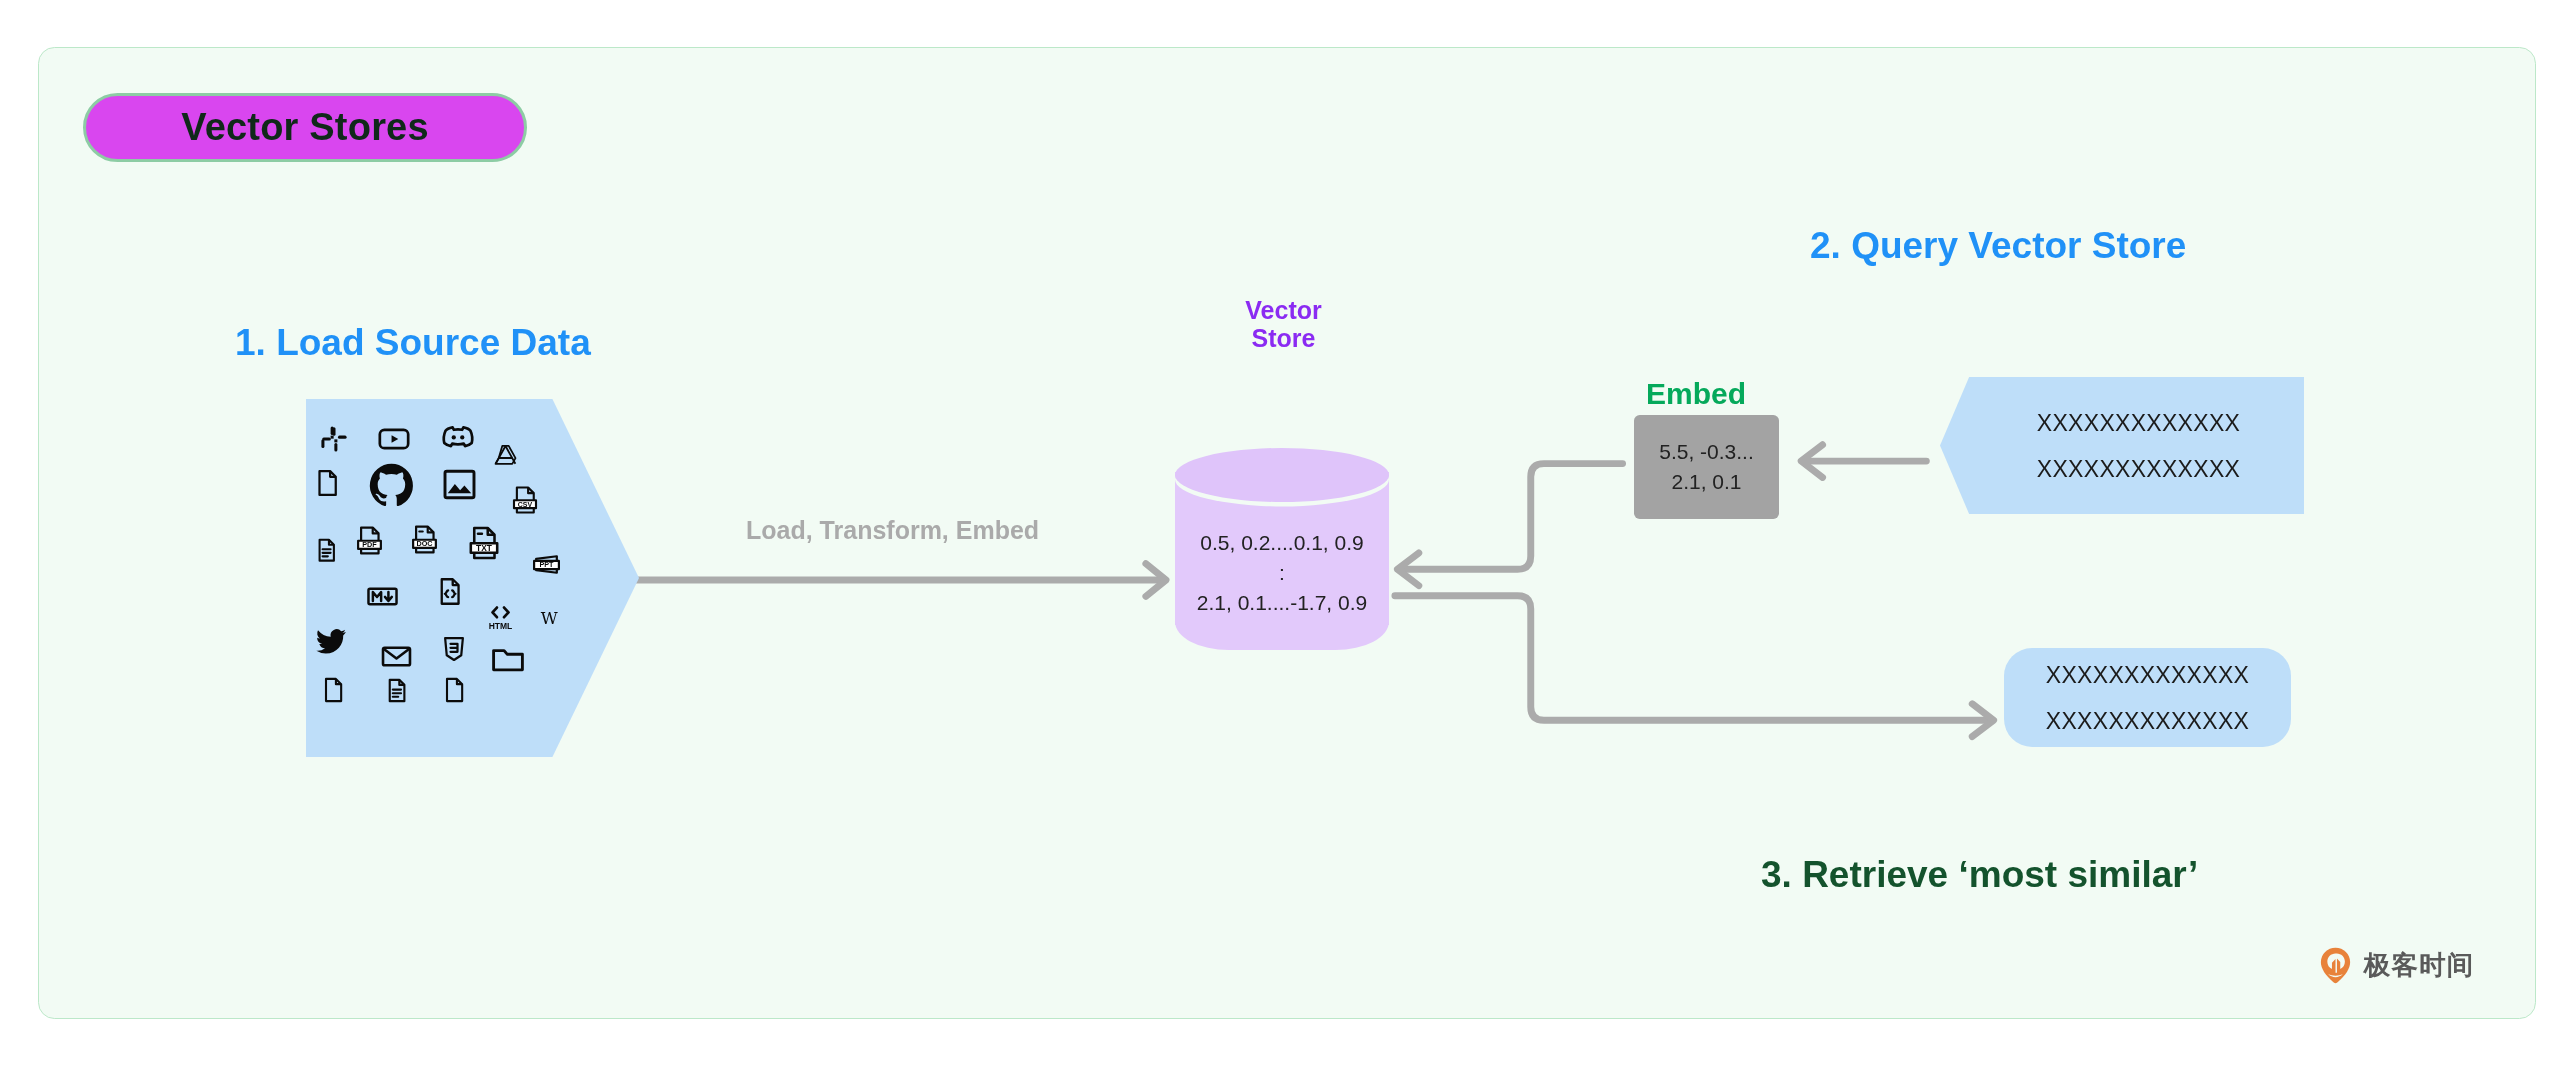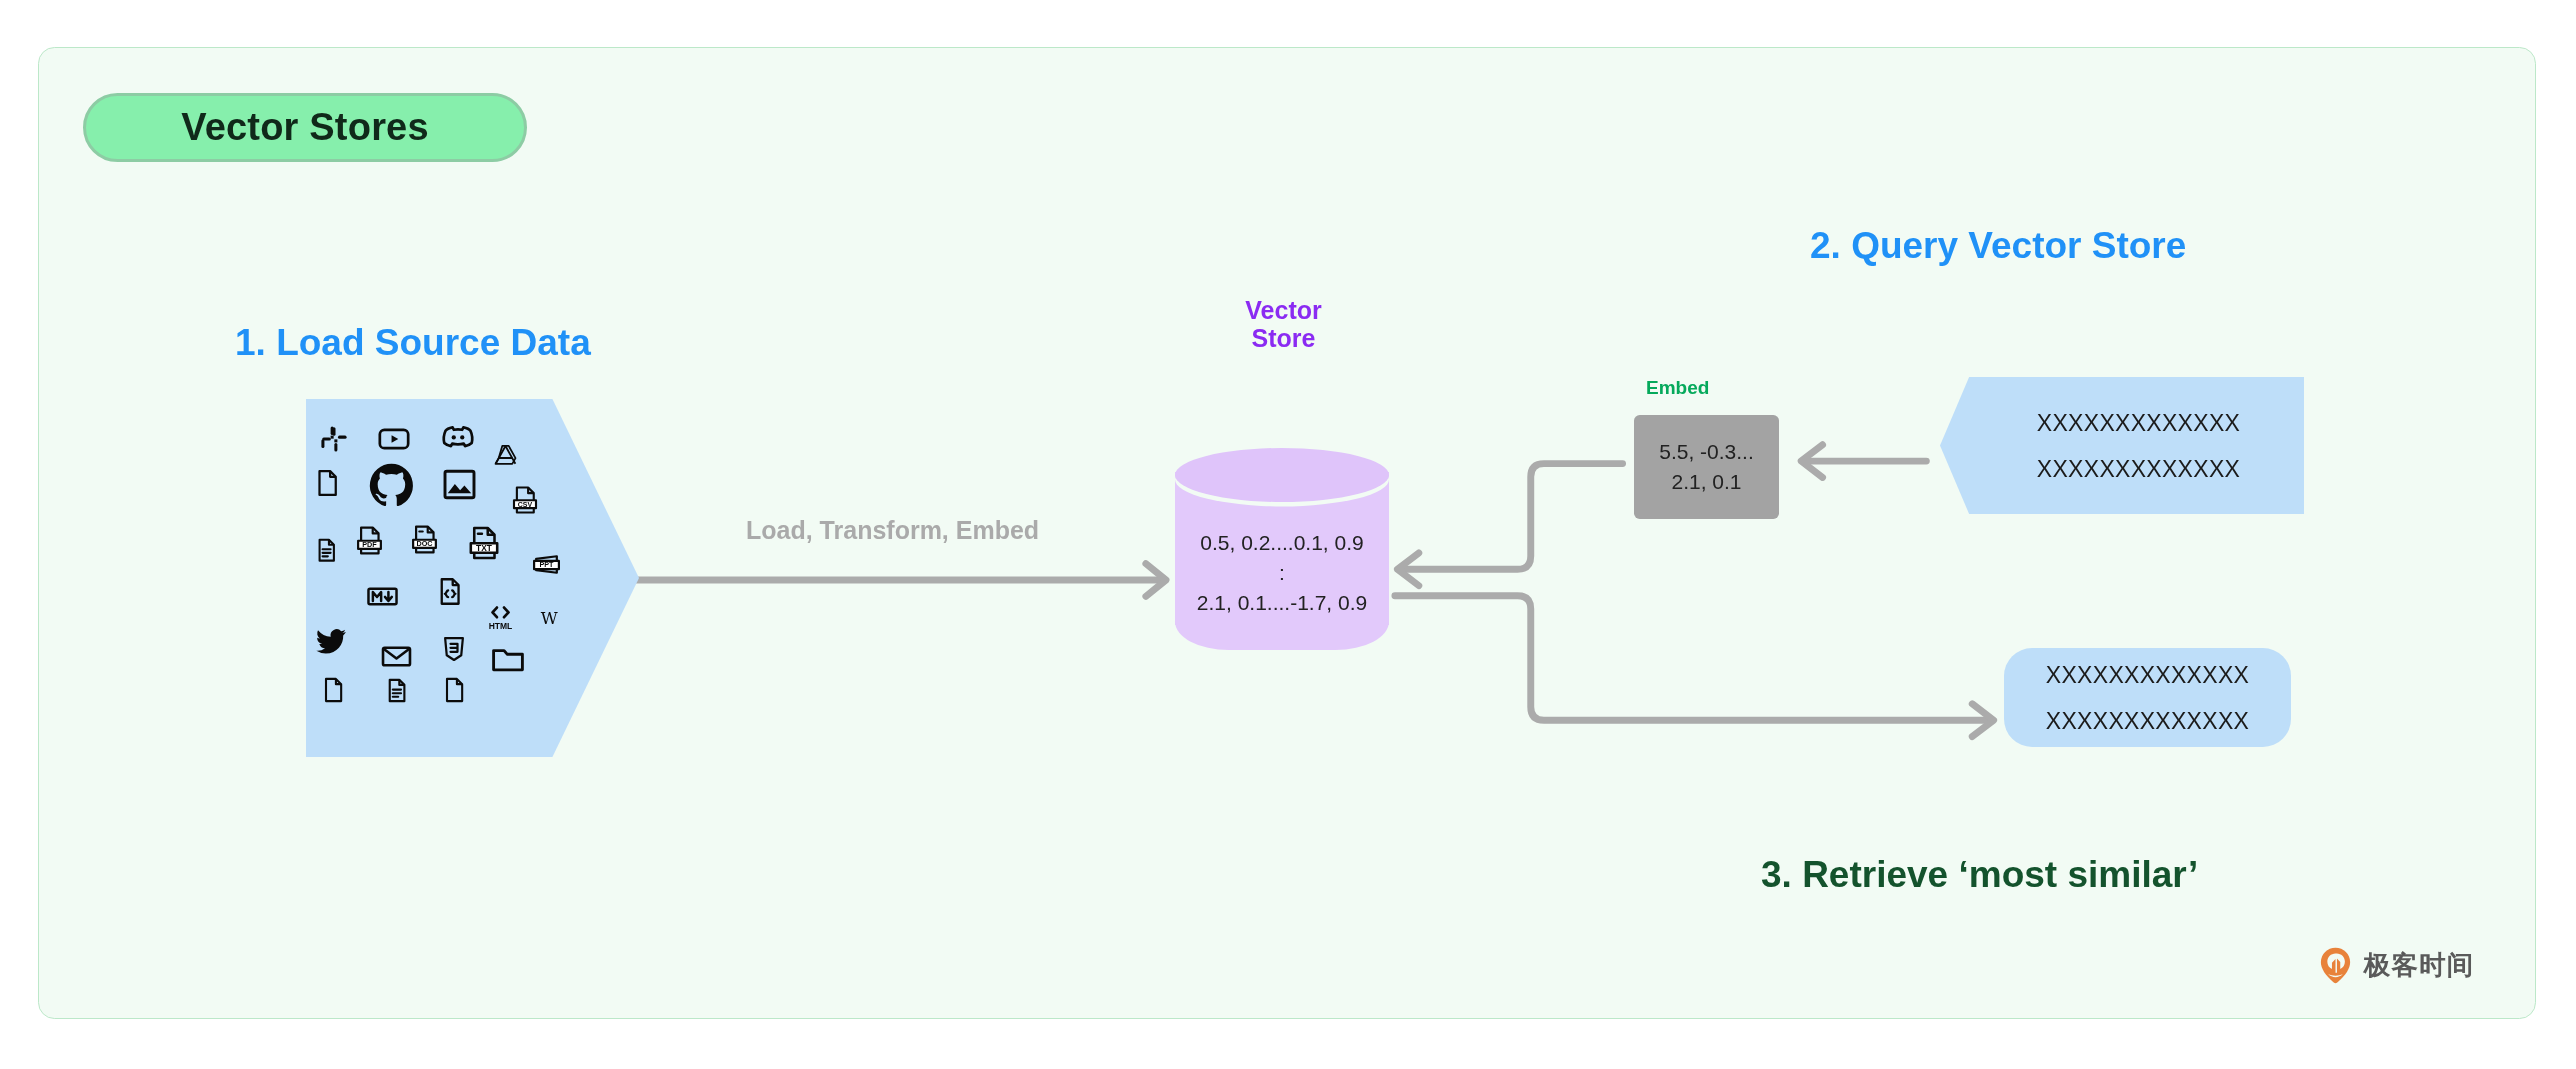--- a/index.html
+++ b/index.html
@@ -8,21 +8,21 @@
 
   #frame{
     position:absolute; left:38px; top:47px; width:2498px; height:972px;
     background:#F2FBF4; border:1.3px solid #BCE8C9; border-radius:16.4px;
     box-sizing:border-box;
   }
 
   
   #title-chip{
     position:absolute; left:83px; top:93px; width:444px; height:69px;
-    background:#86efac; border:3.1px solid #8DCCA4; border-radius:36px;
+    background:#d946ef; border:3.1px solid #8DCCA4; border-radius:36px;
     display:flex; align-items:center; justify-content:center;
     box-sizing:border-box;
   }
   #title-chip span{
     font-size:38px; font-weight:bold; color:#10291A; letter-spacing:0.2px;
   }
 
   
   .heading{position:absolute; font-weight:bold; white-space:nowrap;}
   #h-load{left:235px; top:322px; font-size:37px; color:#2091F7;}
@@ -69,21 +69,21 @@
     box-shadow:0 4.4px 0 0 #F2FBF4;
   }
   #cyl-text{
     position:absolute; left:1175px; top:528px; width:214px;
     text-align:center; font-size:21px; color:#222222; line-height:1.42;
   }
 
   
   #embed-label{
     position:absolute; left:1646px; top:377px;
-    font-size:19px; font-weight:bold; color:#05A95B; white-space:nowrap;
+    font-size:30px; font-weight:bold; color:#05A95B; white-space:nowrap;
   }
   #embed-box{
     position:absolute; left:1634px; top:415px; width:145px; height:104px;
     background:#a3a3a3; border-radius:5.7px;
     display:flex; align-items:center; justify-content:center;
   }
   #embed-box .v{
     text-align:center; font-size:21px; color:#222222; line-height:1.42;
   }
 

